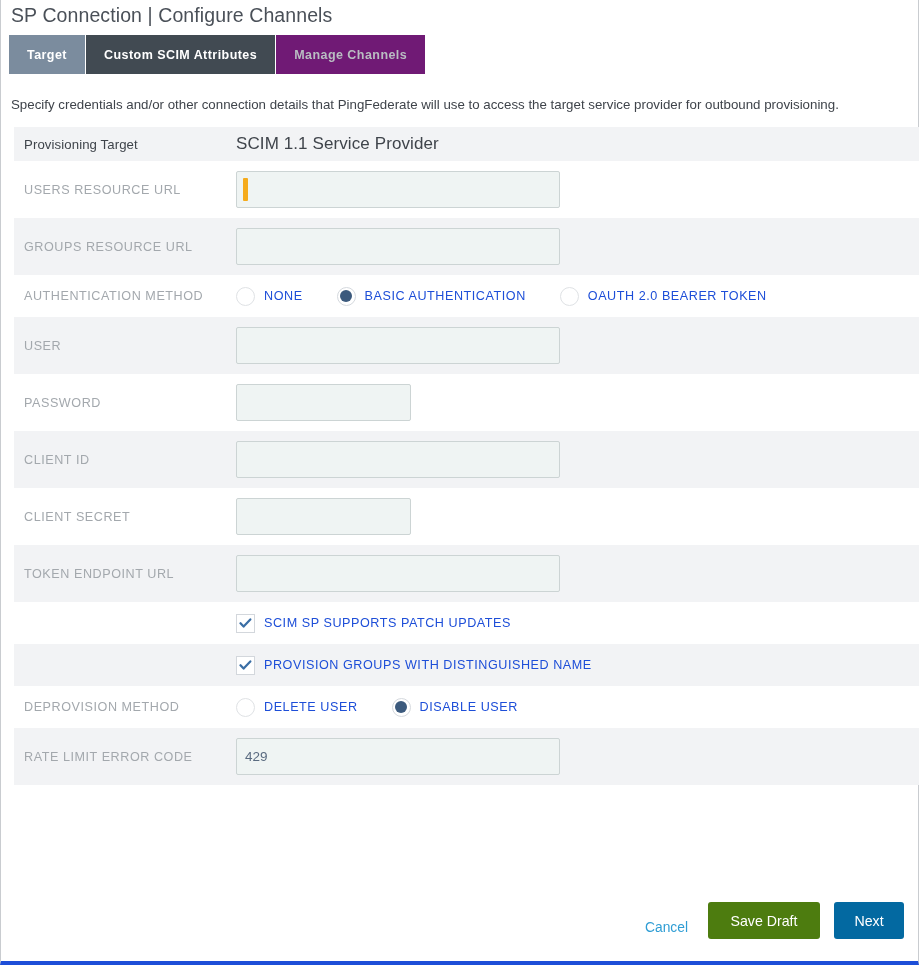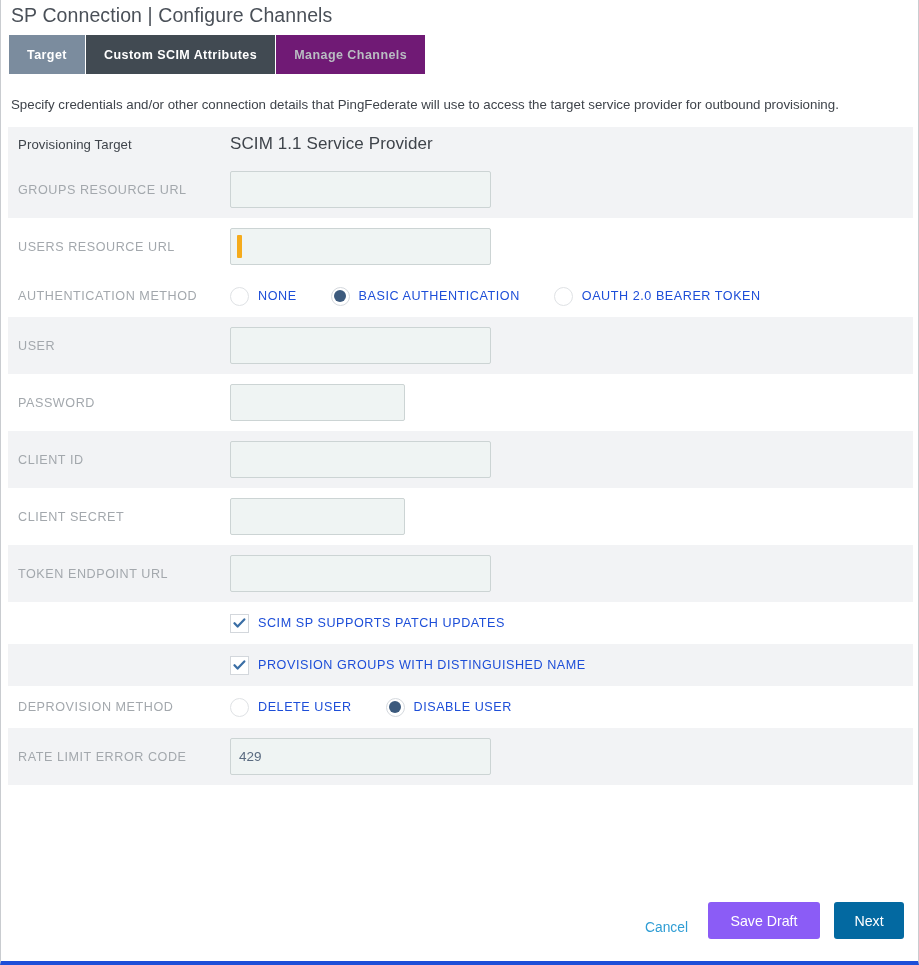--- a/index.html
+++ b/index.html
@@ -75,21 +75,21 @@
     font-size: 13.3px;
     color: #3f444b;
     padding: 22px 10px 14px 10px;
     line-height: 1.3;
     white-space: nowrap;
   }
 
   
   .form-table {
     width: 905px;
-    margin-left: 7px;
+    margin-left: 13px;
   }
   .form-row {
     display: flex;
     align-items: center;
     box-sizing: border-box;
     width: 905px;
     min-height: 34px;
   }
   .row-shade { background: #f2f3f5; }
   .row-plain { background: #ffffff; }
@@ -131,21 +131,21 @@
     height: 37px;
     background: #eff4f3;
     border: 1px solid #ccd4d4;
     border-radius: 2px;
     font-family: "Liberation Sans", sans-serif;
     font-size: 13.5px;
     color: #5a6b80;
     padding: 0 8px;
     outline: none;
   }
-  .input-wide  { width: 261px; }
+  .input-wide  { width: 324px; }
   .input-short { width: 175px; }
 
   .input-wrap { position: relative; display: inline-block; }
   .req-caret {
     position: absolute;
     left: 7px;
     top: 7px;
     width: 5px;
     height: 23px;
     background: #f5ab1c;
@@ -236,21 +236,21 @@
     height: 37px;
     border: none;
     border-radius: 3px;
     font-family: "Liberation Sans", sans-serif;
     font-size: 14.2px;
     color: #ffffff;
     cursor: pointer;
     padding: 0 20px;
     white-space: nowrap;
   }
-  .btn-dark { background: #8b5cf6; min-width: 112px; }
+  .btn-dark { background: #4d7c0f; min-width: 112px; }
   .btn-blue { background: #0369a1; min-width: 70px; }
 </style>
 </head>
 <body>
 
 <div class="page-frame">
 
   <div class="page-title">SP Connection | Configure Channels</div>
 
   <div class="tab-bar">
@@ -263,34 +263,34 @@
 
   <div class="form-table">
 
     <div class="form-row row-shade">
       <div class="row-label plain-case">Provisioning Target</div>
       <div class="row-field">
         <span class="static-value">SCIM 1.1 Service Provider</span>
       </div>
     </div>
 
-    <div class="form-row row-shade row-tall">
-      <div class="row-label">Groups Resource URL</div>
-      <div class="row-field">
-        <input class="text-input input-wide" type="text" value="" style="">
-      </div>
-    </div>
-
     <div class="form-row row-plain row-tall">
       <div class="row-label">Users Resource URL</div>
       <div class="row-field">
         <span class="input-wrap">
           <input class="text-input input-wide" type="text" value="" style="">
           <span class="req-caret"></span>
         </span>
+      </div>
+    </div>
+
+    <div class="form-row row-shade row-tall">
+      <div class="row-label">Groups Resource URL</div>
+      <div class="row-field">
+        <input class="text-input input-wide" type="text" value="" style="">
       </div>
     </div>
 
     <div class="form-row row-plain row-mid">
       <div class="row-label">Authentication Method</div>
       <div class="row-field">
         <div class="radio-group">
           <div class="radio-opt">
             <span class="radio-dot"></span>
             <span class="opt-label">None</span>

